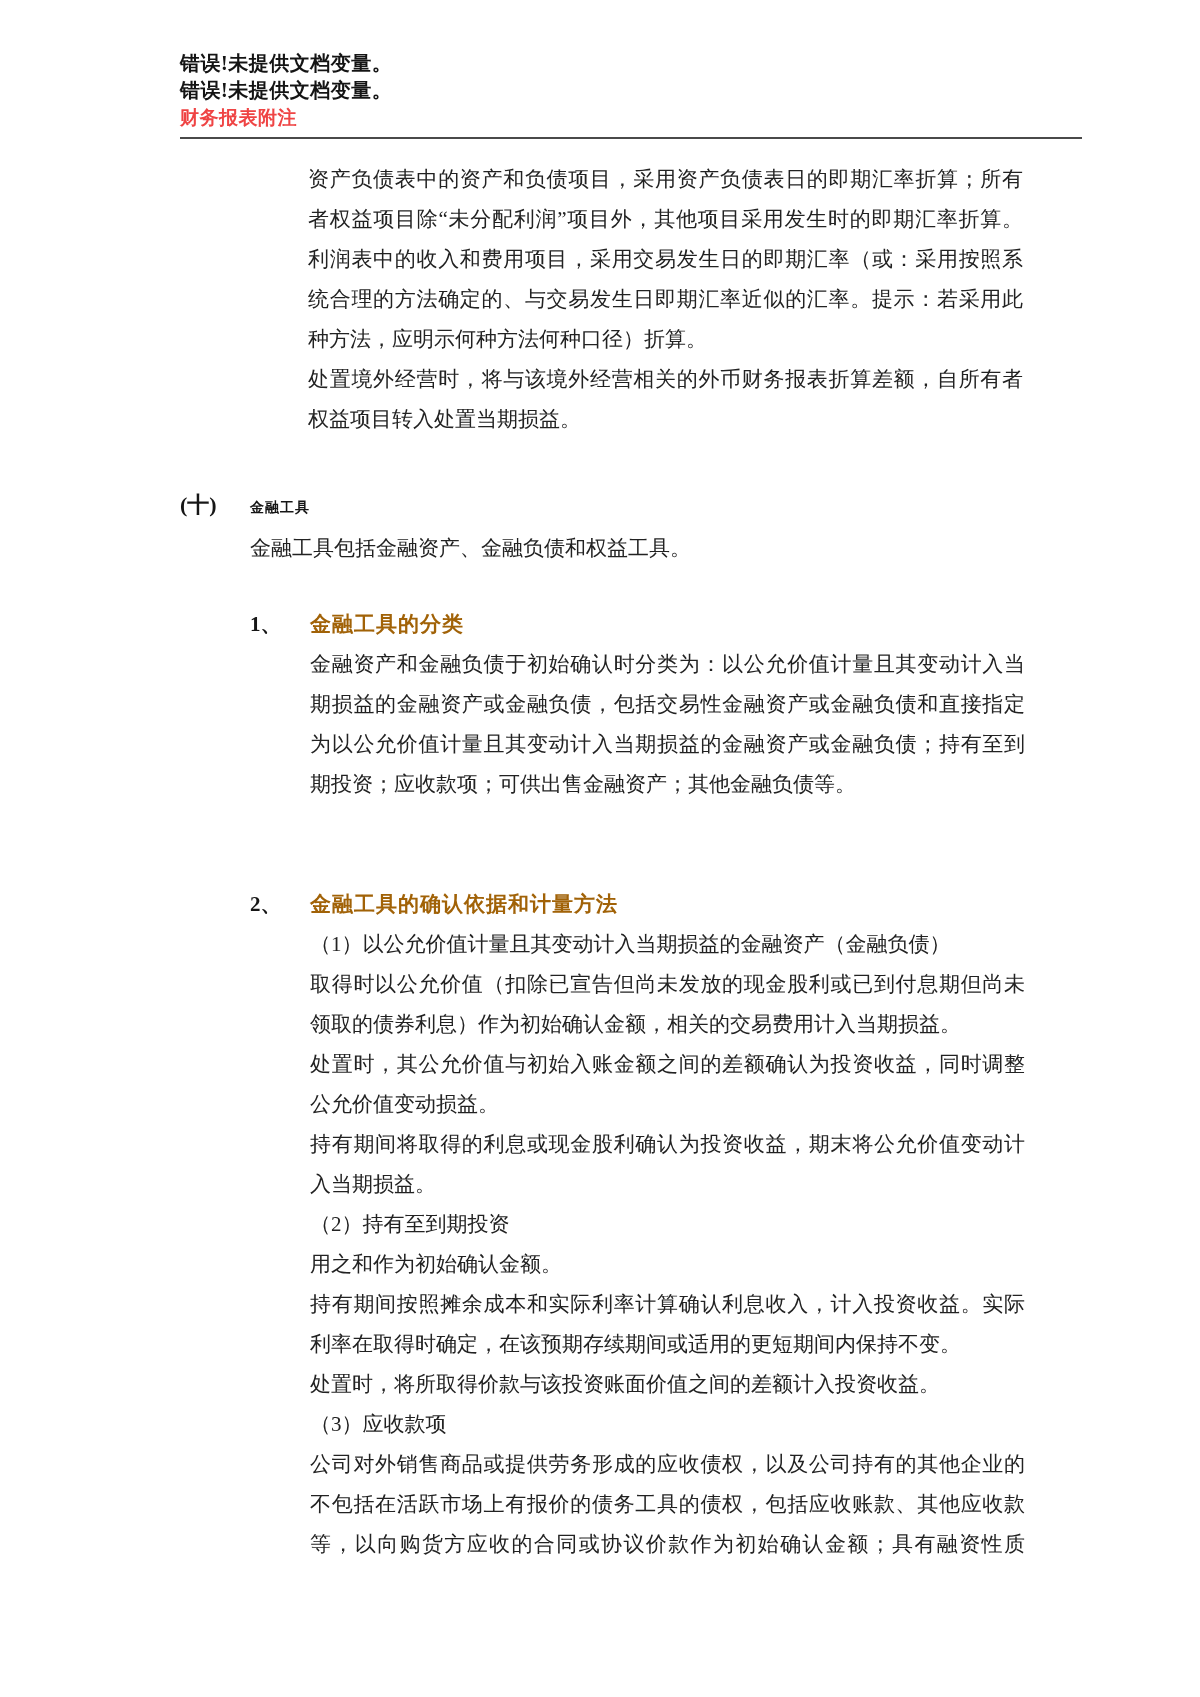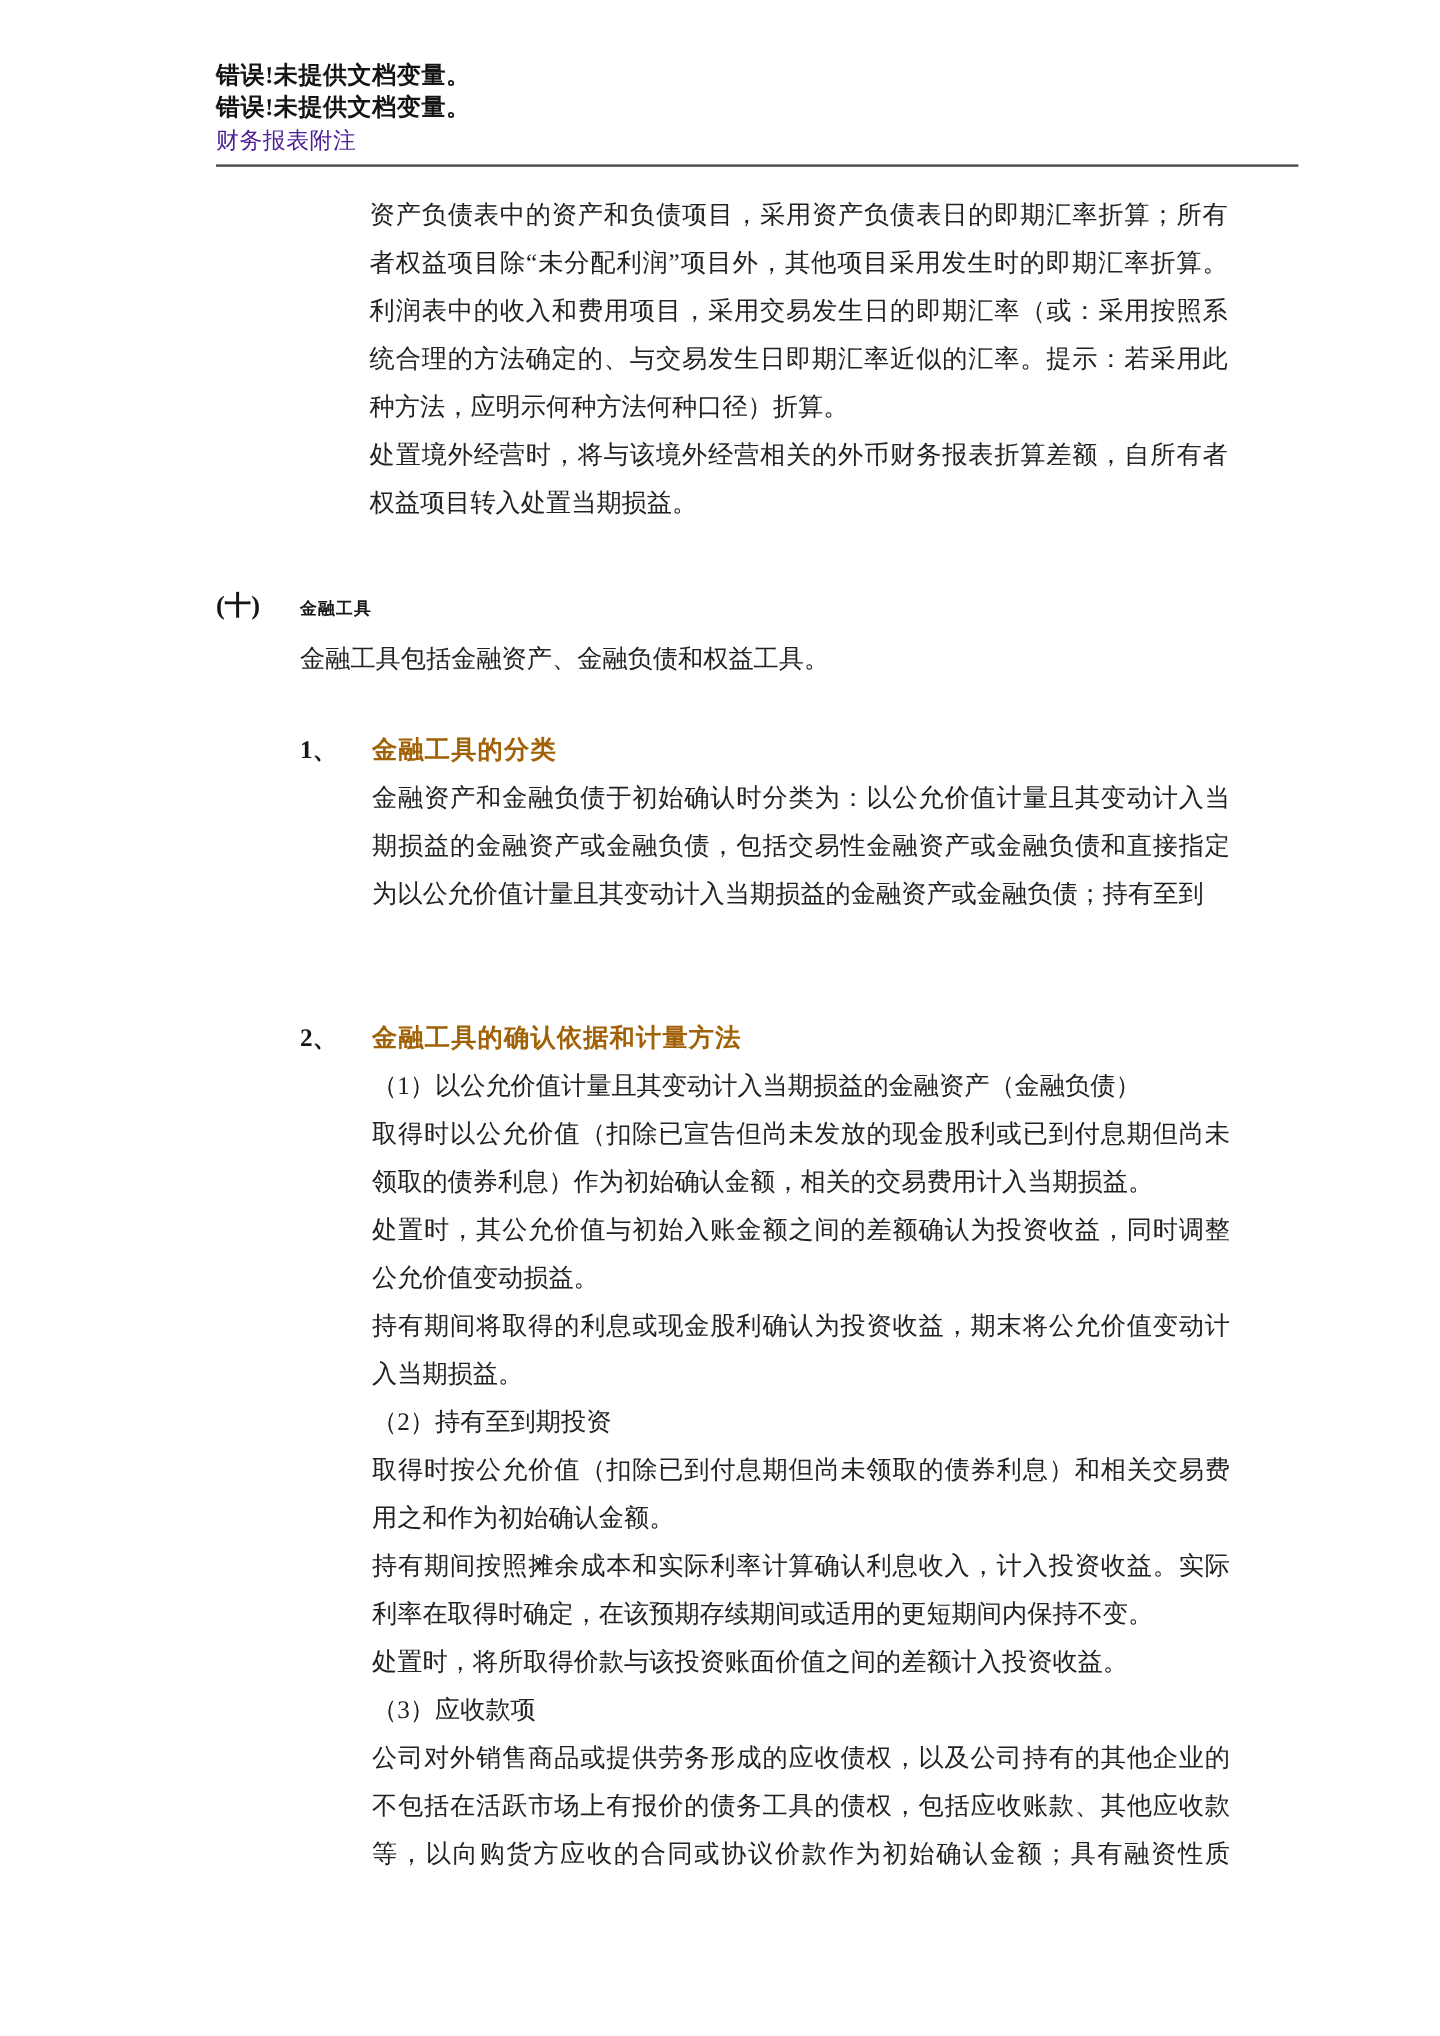--- a/index.html
+++ b/index.html
@@ -19,21 +19,21 @@
     overflow: hidden;
   }
   
   .hdr-line {
     font-size: 20px;
     line-height: 27px;
     color: #141414;
     letter-spacing: 0.5px;
   }
   .hdr-bold { font-weight: bold; }
-  .hdr-plain { font-size: 19px; color: #4c1d95; }
+  .hdr-plain { font-size: 19px; color: #ef4444; font-weight: bold; }
   .hdr-rule {
     border: 0;
     border-top: 2px solid #4a4a4a;
     margin: 6px 0 0 0;
     width: 100%;
   }
   
   .doc-body { margin-top: 20px; }
   .para { margin: 0; }
   .line {
@@ -131,20 +131,21 @@
         <div class="sub">
           <div class="sub-head">
             <span class="sub-num">1、</span>
             <span class="sub-title">金融工具的分类</span>
           </div>
           <div class="sub-body">
               <div class="para">
                 <div class="line">金融资产和金融负债于初始确认时分类为：以公允价值计量且其变动计入当</div>
                 <div class="line">期损益的金融资产或金融负债，包括交易性金融资产或金融负债和直接指定</div>
                 <div class="line">为以公允价值计量且其变动计入当期损益的金融资产或金融负债；持有至到</div>
+                <div class="line">期投资；应收款项；可供出售金融资产；其他金融负债等。</div>
               </div>
             </div>
         </div>
 
         <div class="sub sub-gap">
           <div class="sub-head">
             <span class="sub-num">2、</span>
             <span class="sub-title">金融工具的确认依据和计量方法</span>
           </div>
           <div class="sub-body">
@@ -160,21 +161,20 @@
                 <div class="line">公允价值变动损益。</div>
               </div>
               <div class="para">
                 <div class="line">持有期间将取得的利息或现金股利确认为投资收益，期末将公允价值变动计</div>
                 <div class="line">入当期损益。</div>
               </div>
               <div class="para">
                 <div class="line">（2）持有至到期投资</div>
               </div>
               <div class="para">
-                <div class="line">取得时按公允价值（扣除已到付息期但尚未领取的债券利息）和相关交易费</div>
                 <div class="line">用之和作为初始确认金额。</div>
               </div>
               <div class="para">
                 <div class="line">持有期间按照摊余成本和实际利率计算确认利息收入，计入投资收益。实际</div>
                 <div class="line">利率在取得时确定，在该预期存续期间或适用的更短期间内保持不变。</div>
               </div>
               <div class="para">
                 <div class="line">处置时，将所取得价款与该投资账面价值之间的差额计入投资收益。</div>
               </div>
               <div class="para">

